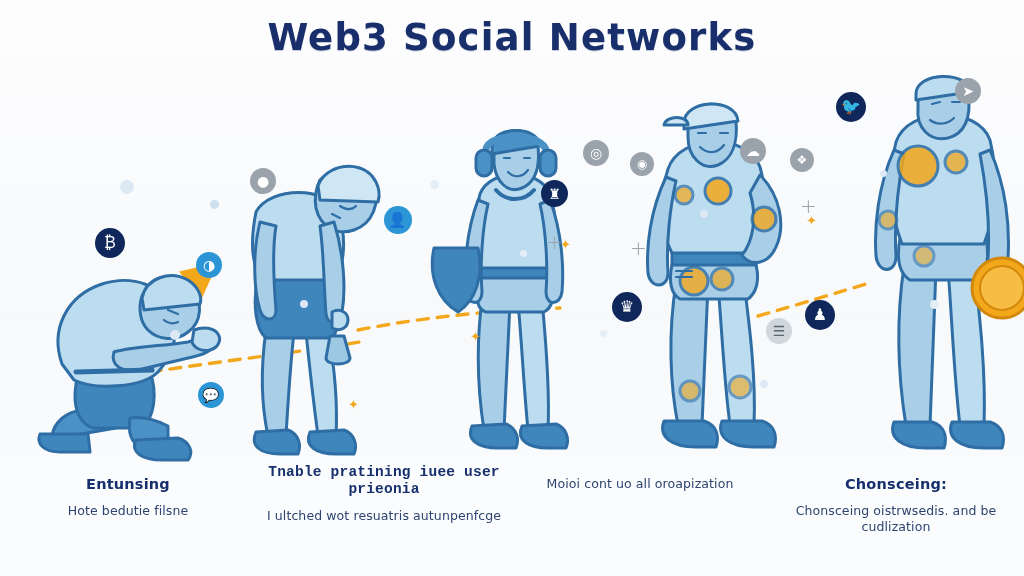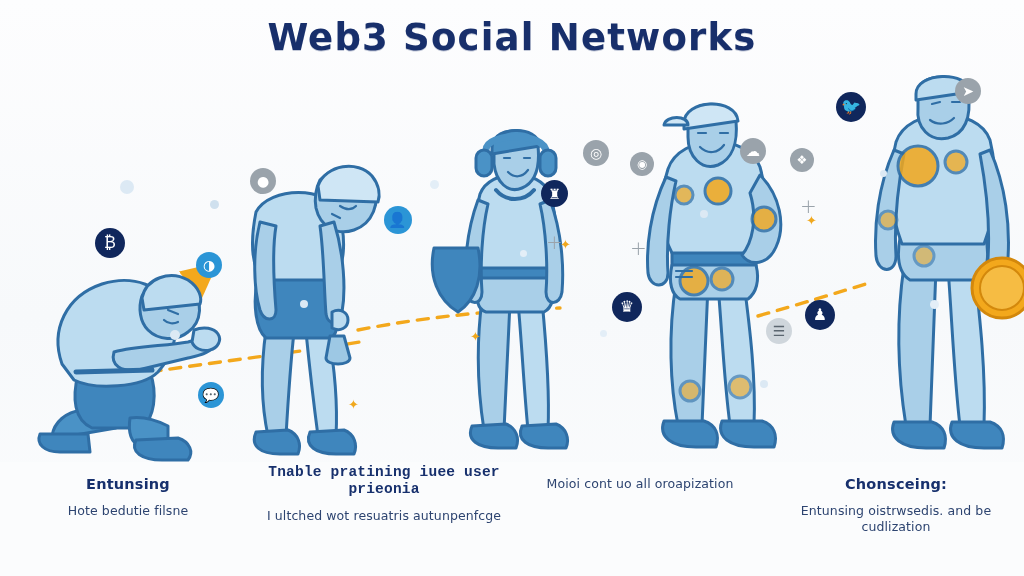--- a/index.html
+++ b/index.html
@@ -335,17 +335,17 @@
       <p>I ultched wot resuatris autunpenfcge</p>
     </div>
 
 
     <div class="col">
       <p>Moioi cont uo all oroapization</p>
     </div>
 
     <div class="col">
       <h3>Chonsceing:</h3>
-      <p>Entunsing oistrwsedis. and be cudlization</p>
+      <p>Chonsceing oistrwsedis. and be cudlization</p>
     </div>
 
   </div>
 </div>
 
 </body></html>

